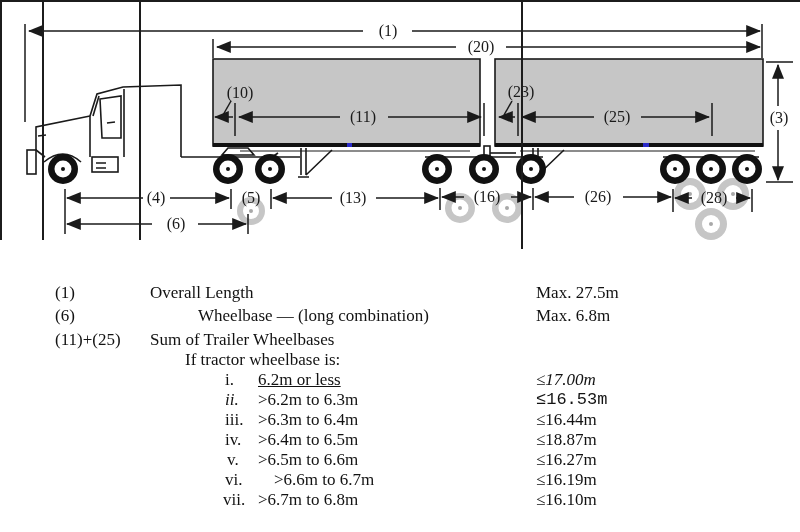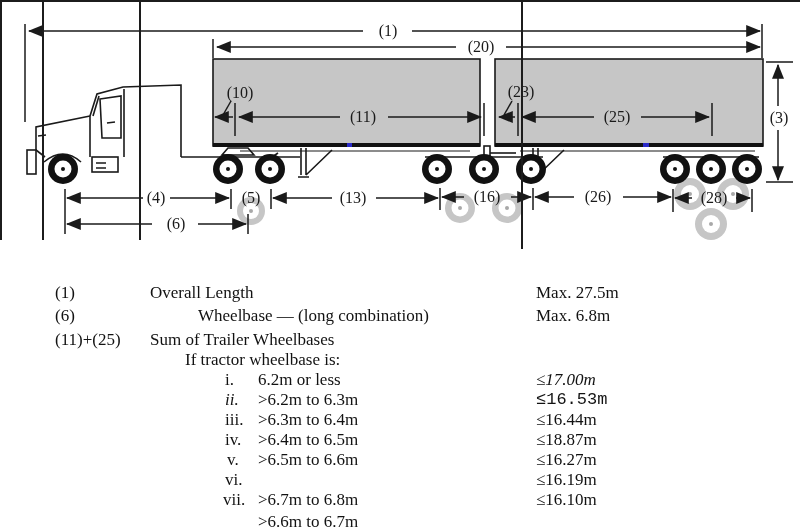--- a/index.html
+++ b/index.html
@@ -238,41 +238,41 @@
 
     <div class="tcell" style="left:55px;top:306px;">(6)</div>
     <div class="tcell" style="left:150px;top:306px;margin-left:48px;">Wheelbase — (long combination)</div>
     <div class="tcell" style="left:536px;top:306px;">Max. 6.8m</div>
 
     <div class="tcell" style="left:55px;top:330px;">(11)+(25)</div>
     <div class="tcell" style="left:150px;top:330px;">Sum of Trailer Wheelbases</div>
     <div class="tcell" style="left:185px;top:350px;">If tractor wheelbase is:</div>
 
     <div class="tcell" style="left:225px;top:370px;">i.</div>
-    <div class="tcell" style="left:258px;top:370px;">6.2m or less</div>
+    <div class="tcell" style="left:258px;top:370px;text-decoration:underline;">6.2m or less</div>
     <div class="tcell" style="left:536px;top:370px;font-style:italic;">≤17.00m</div>
 
     <div class="tcell" style="left:225px;top:390px;font-style:italic;">ii.</div>
     <div class="tcell" style="left:258px;top:390px;">&gt;6.2m to 6.3m</div>
     <div class="tcell" style="left:536px;top:390px;font-family:Liberation Mono, monospace;">≤16.53m</div>
 
     <div class="tcell" style="left:225px;top:410px;">iii.</div>
     <div class="tcell" style="left:258px;top:410px;">&gt;6.3m to 6.4m</div>
     <div class="tcell" style="left:536px;top:410px;">≤16.44m</div>
 
     <div class="tcell" style="left:225px;top:430px;text-align:center;">iv.</div>
     <div class="tcell" style="left:258px;top:430px;">&gt;6.4m to 6.5m</div>
     <div class="tcell" style="left:536px;top:430px;">≤18.87m</div>
 
     <div class="tcell" style="left:227px;top:450px;">v.</div>
     <div class="tcell" style="left:258px;top:450px;">&gt;6.5m to 6.6m</div>
     <div class="tcell" style="left:536px;top:450px;">≤16.27m</div>
 
     <div class="tcell" style="left:225px;top:470px;">vi.</div>
-    <div class="tcell" style="left:258px;top:470px;margin-top:42px;">&gt;6.6m to 6.7m</div>
+    <div class="tcell" style="left:274px;top:470px;">&gt;6.6m to 6.7m</div>
     <div class="tcell" style="left:536px;top:470px;">≤16.19m</div>
 
     <div class="tcell" style="left:223px;top:490px;">vii.</div>
     <div class="tcell" style="left:258px;top:490px;">&gt;6.7m to 6.8m</div>
     <div class="tcell" style="left:536px;top:490px;">≤16.10m</div>
   </div>
 
 </div>
 
 </body></html>

